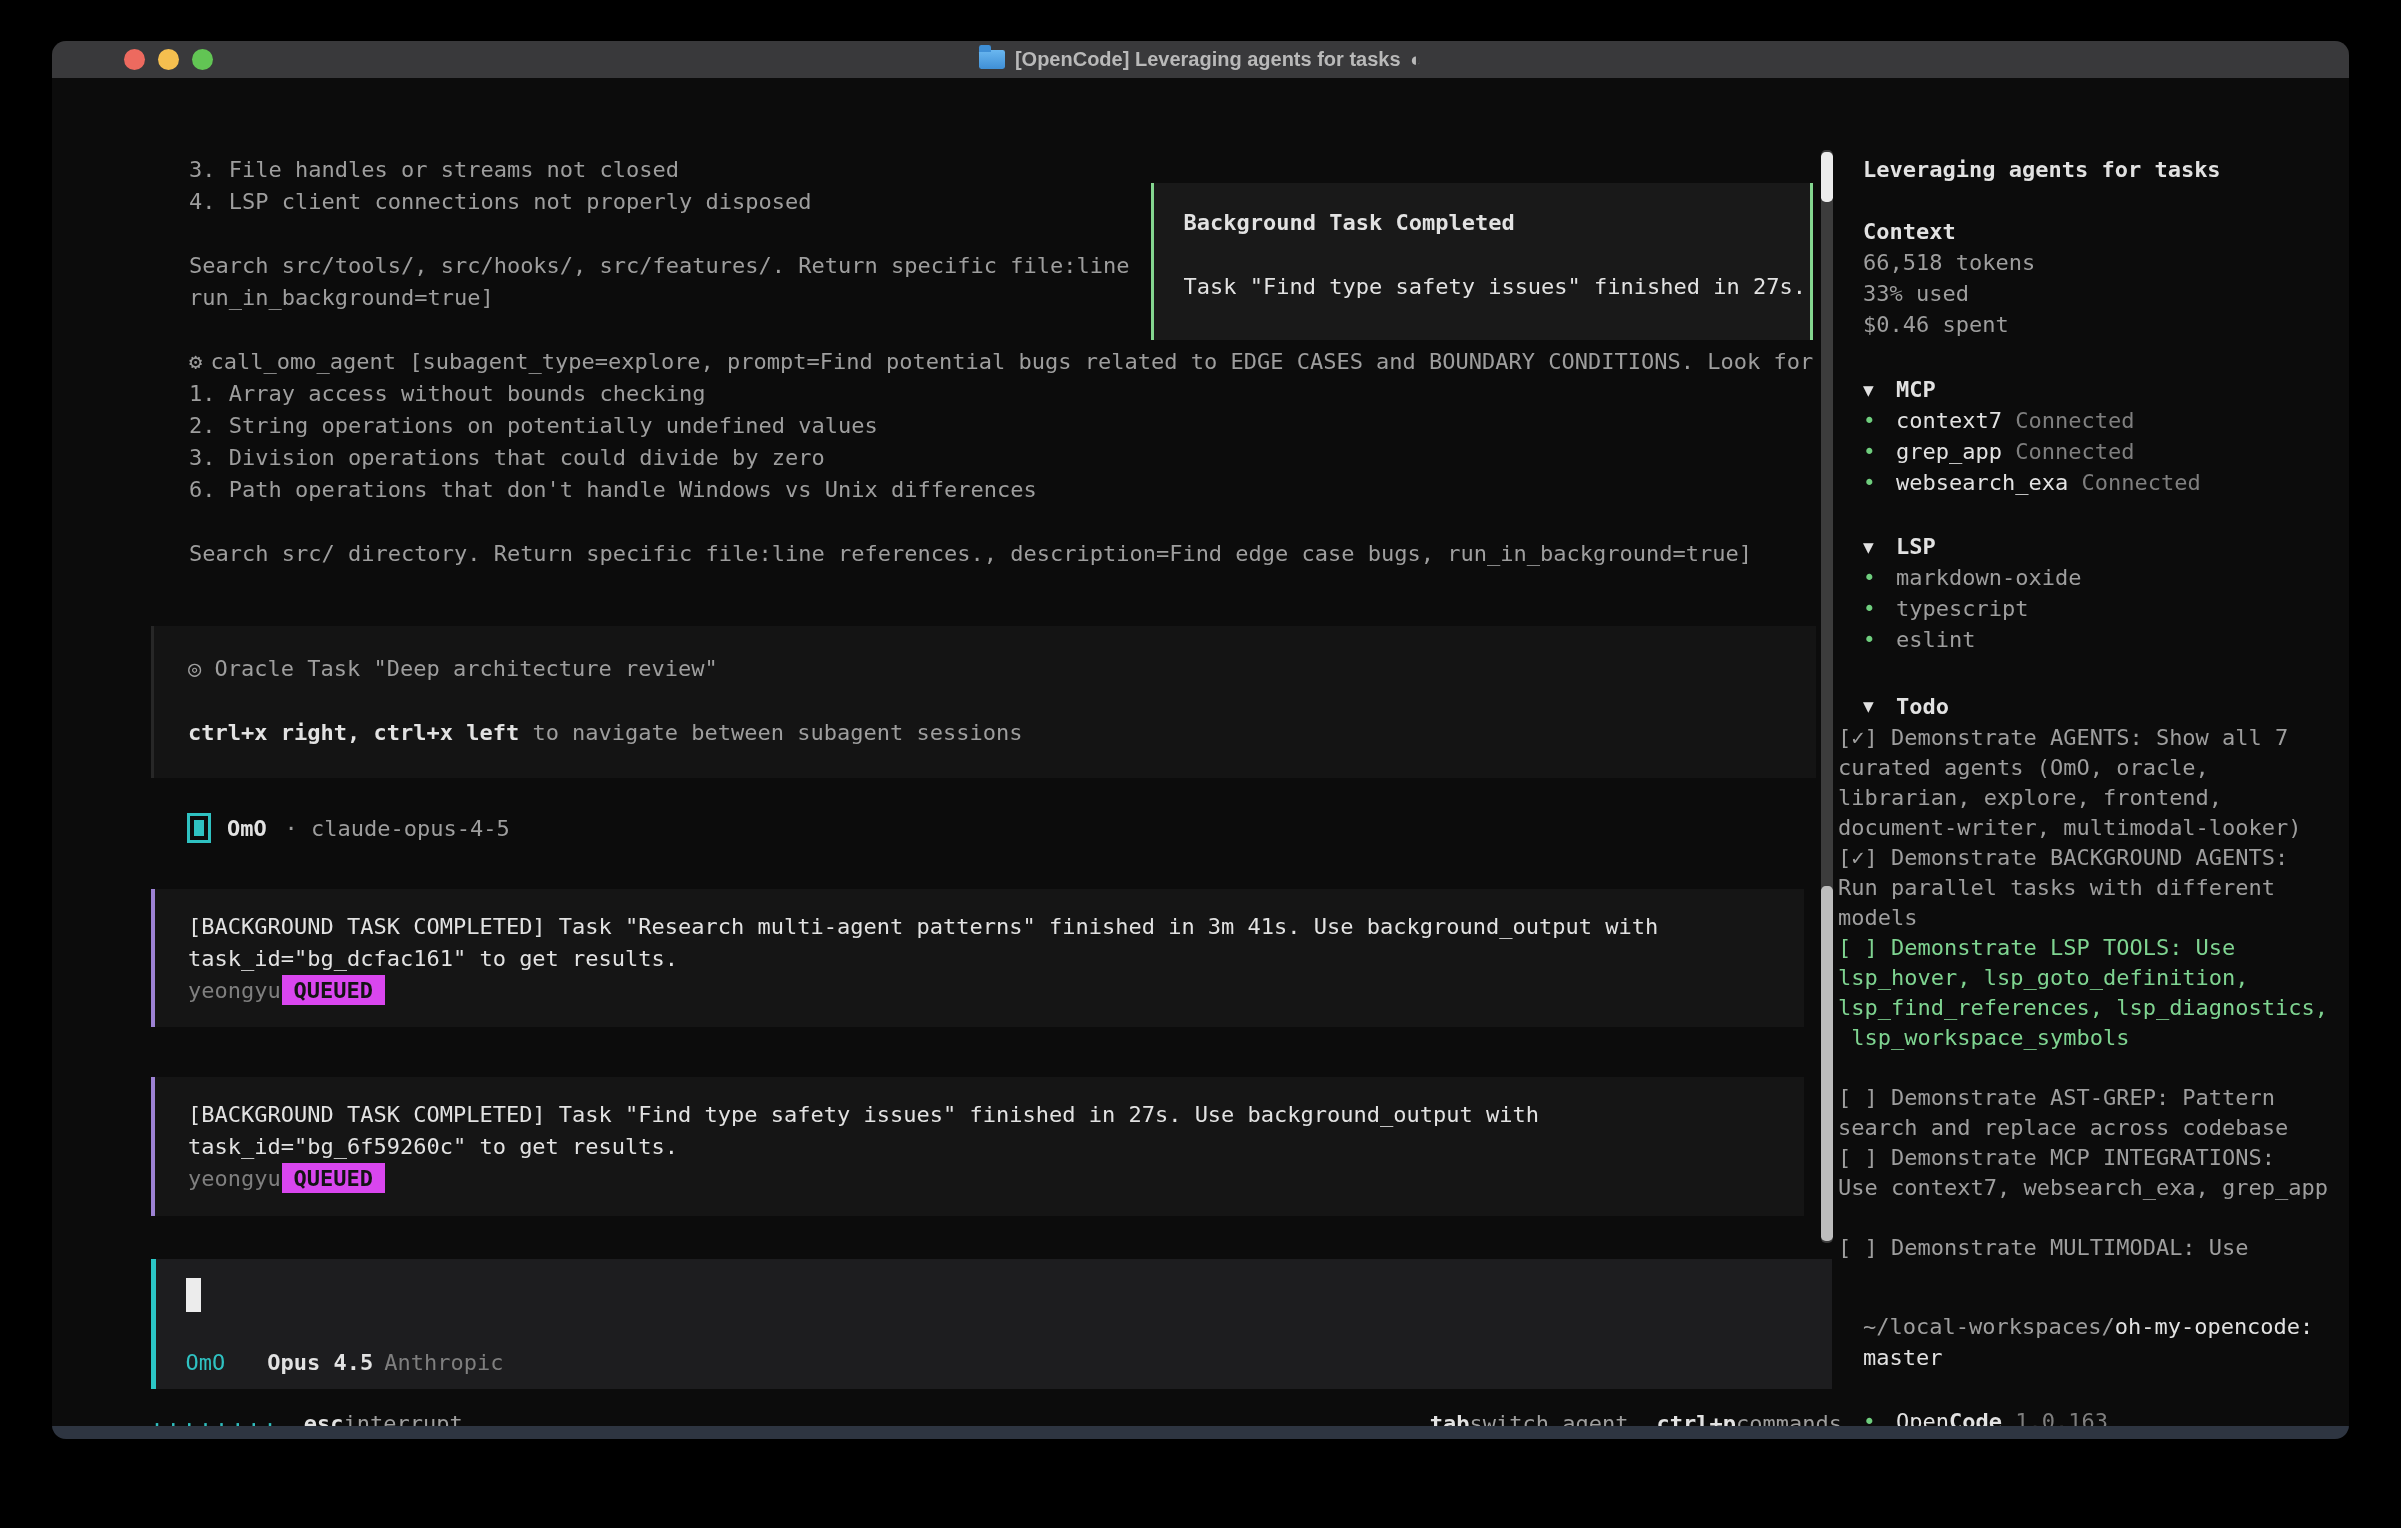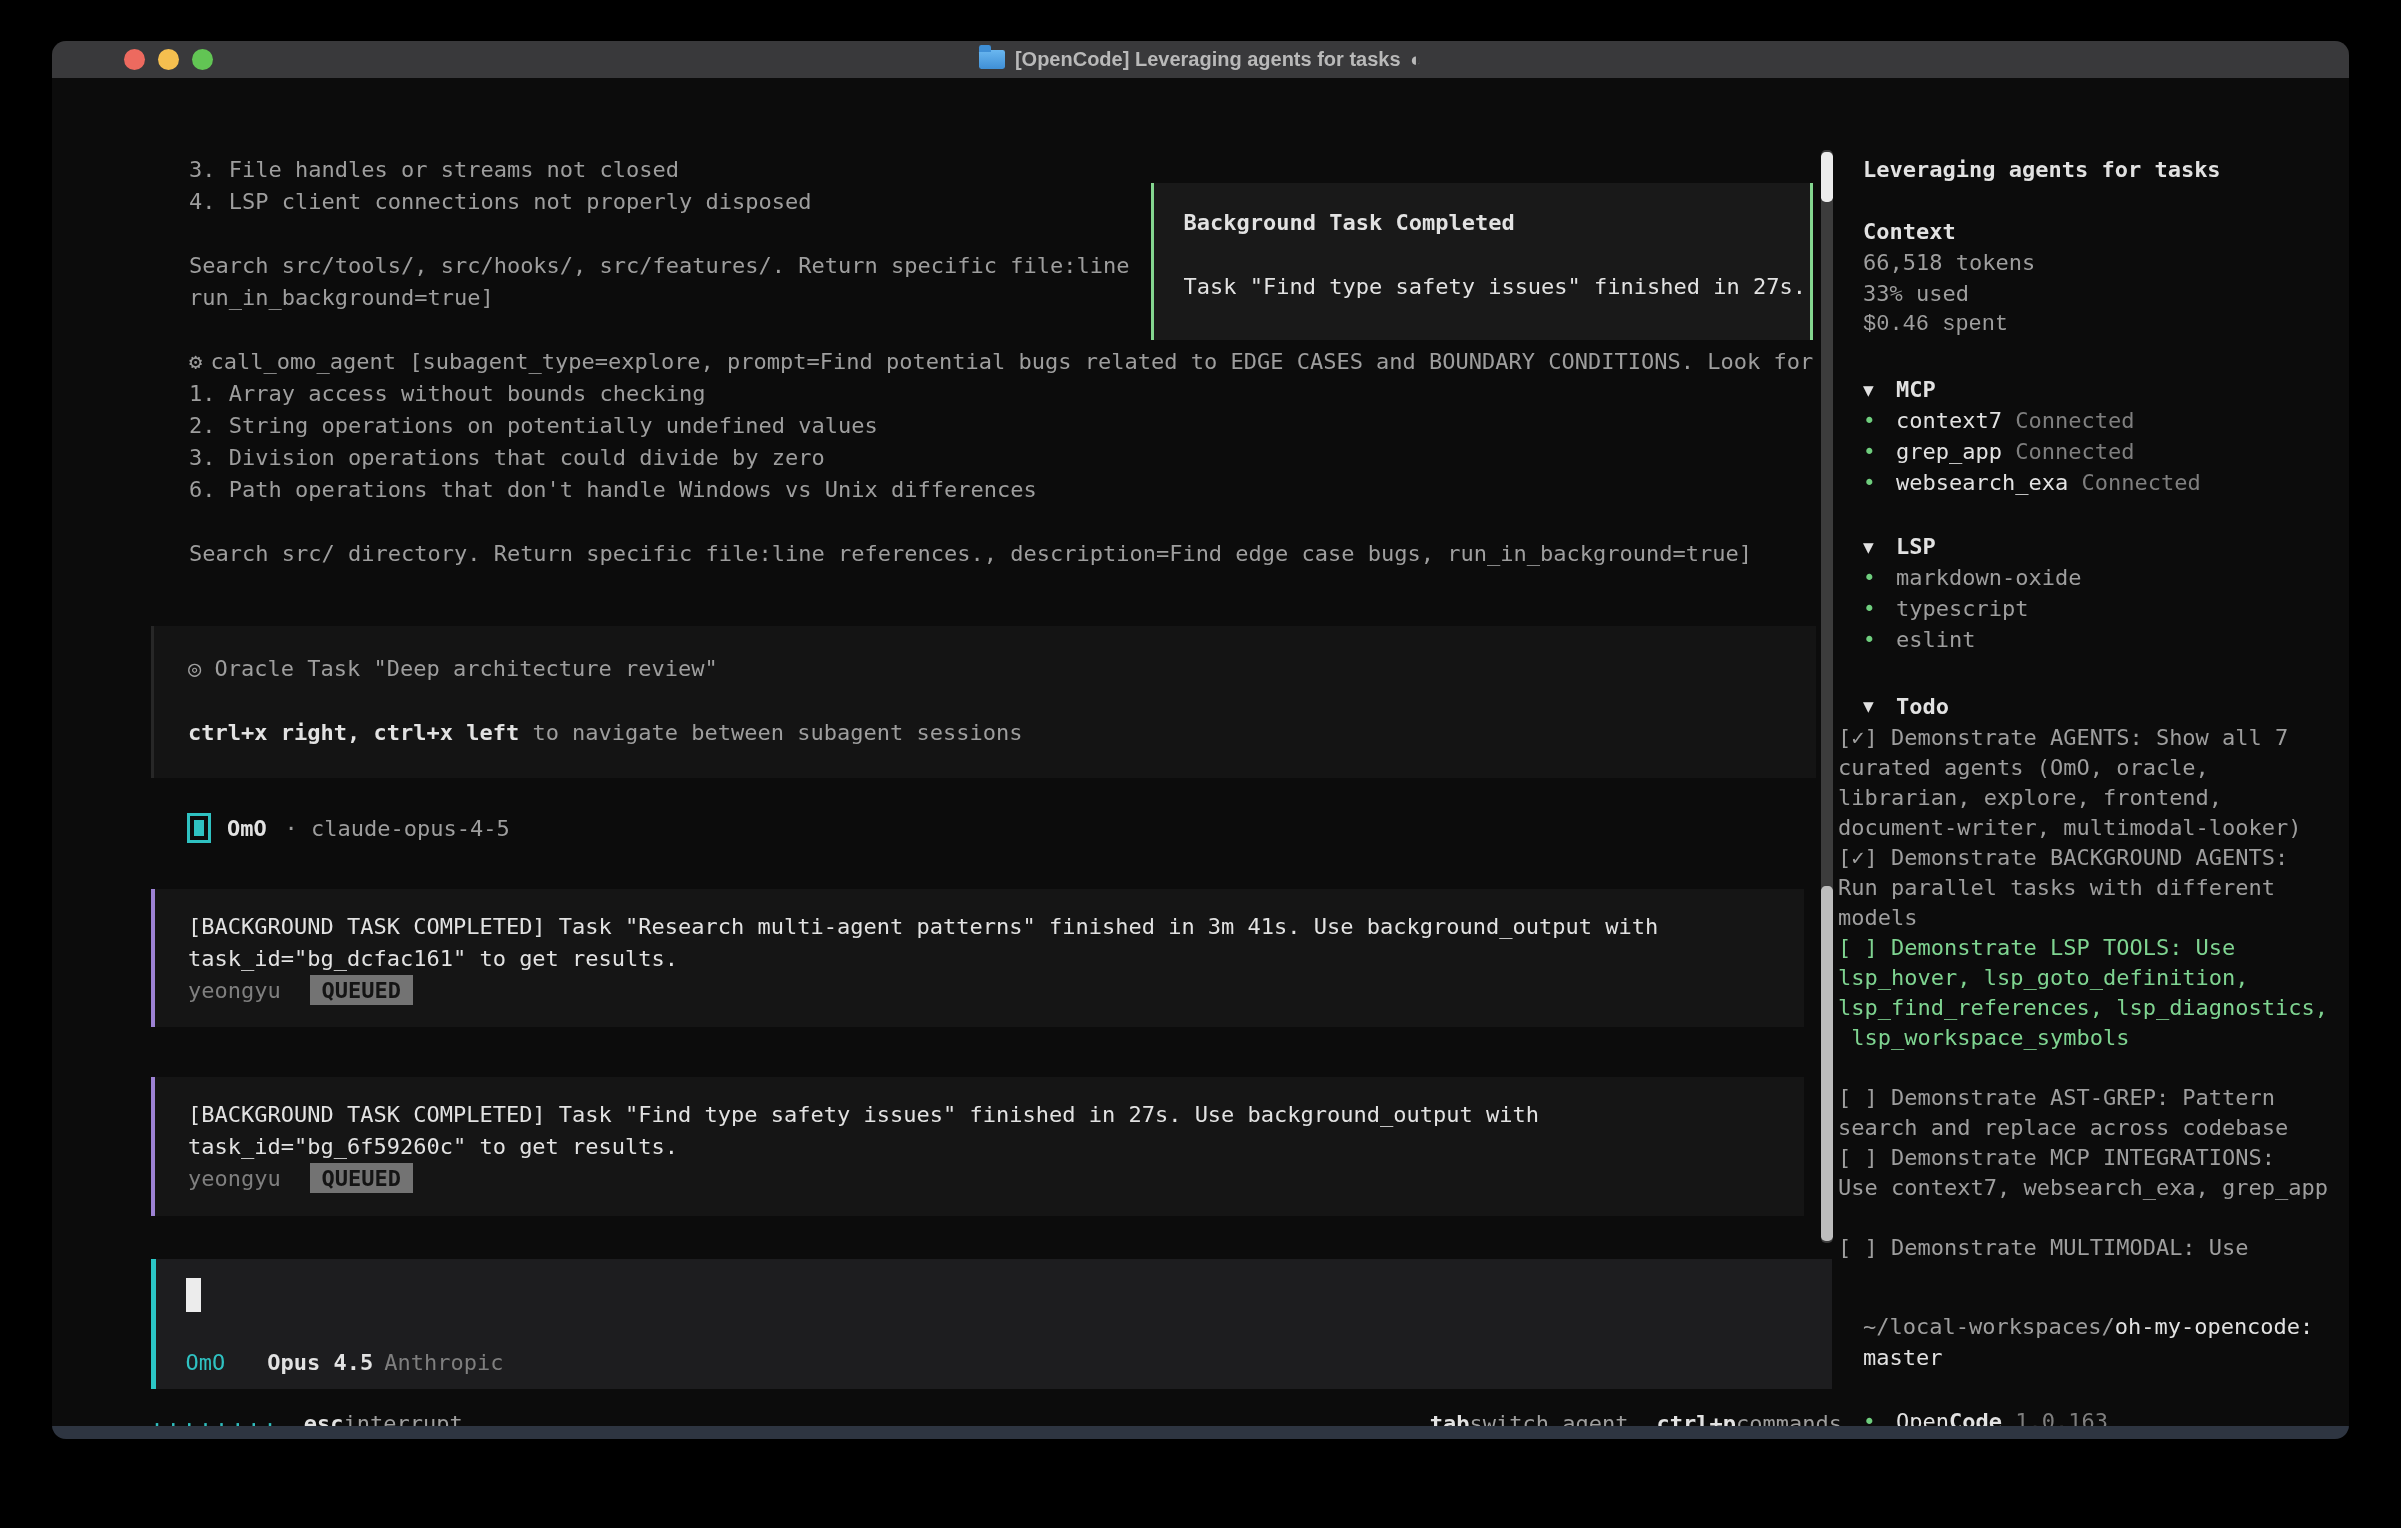--- a/index.html
+++ b/index.html
@@ -18,21 +18,21 @@
   .line{height:32px;display:flex;align-items:center;white-space:pre;font-size:22px;}
   .gray{color:#9e9e9e;} .dim{color:#7f7f7f;} .white{color:#e2e2e2;} .bold{font-weight:bold;}
   .green{color:#7fd491;} .teal{color:#2fc2c2;}
   #scrollback{position:absolute;left:137px;top:112px;width:1631px;color:#9e9e9e;}
   #notification{position:absolute;left:1099px;top:142px;width:662px;height:157px;background:#191919;border-left:3.5px solid #84d68f;border-right:3.5px solid #84d68f;padding-left:29.5px;box-sizing:border-box;z-index:5;}
   #oracle-box{position:absolute;left:99px;top:585px;width:1665px;height:152px;background:#141414;border-left:3.5px solid #272727;padding:26px 0 0 34px;box-sizing:border-box;}
   #session-line{position:absolute;left:135px;top:771px;}
   .agent-square{width:23.6px;height:29.5px;border:3px solid #2fc2c2;box-sizing:border-box;display:flex;align-items:center;justify-content:center;margin-right:16.5px;}
   .agent-square-fill{width:10.6px;height:15.4px;background:#2fc2c2;}
   .task-block{position:absolute;left:99px;width:1653px;background:#151515;border-left:4.7px solid #9d82d4;padding:21px 0 0 33px;box-sizing:border-box;}
-  .badge{display:inline-block;background:#737373;color:#141414;font-weight:bold;padding:2.4px 11.8px;margin-left:29px;}
+  .badge{display:inline-block;background:#d946ef;color:#141414;font-weight:bold;padding:2.4px 11.8px;margin-left:1px;}
   #input-box{position:absolute;left:99px;top:1218px;width:1681px;height:130px;background:#1d1d1f;border-left:5.9px solid #2bc7c7;box-sizing:border-box;}
   .cursor{position:absolute;left:29.5px;top:19px;width:15.4px;height:34px;background:#ececec;}
   #status-row{position:absolute;left:99px;top:1367px;width:1691px;height:31px;display:flex;align-items:center;font-size:22px;}
   .spinner{color:#2fbdbd;font-size:20px;letter-spacing:4.1px;margin-right:23.6px;}
   .spacer{flex:1;}
   .sb-row{position:absolute;display:flex;align-items:center;white-space:pre;font-size:22px;}
   .glyph-col{display:inline-block;width:33px;font-size:17.7px;}
   .bullet-col{display:inline-block;width:33px;color:#6fce7e;font-size:21px;}
   .todo-line{height:30px;display:flex;align-items:center;white-space:pre;font-size:22px;}
   .scroll-track{position:absolute;border-radius:4.7px;}
@@ -128,21 +128,21 @@
     <span class="scroll-thumb" style="left:0;top:736px;width:11.8px;height:355px;background:#bdbdbd;"></span>
     <span class="scroll-thumb" style="left:0;top:1.8px;width:11.8px;height:50px;background:#ececec;"></span>
   </div>
 
   <div class="sb-row mono white bold" style="left:1811px;top:112px;height:32px;">Leveraging agents for tasks</div>
 
   <div class="abs" style="left:1811px;top:175px;">
     <div class="line white bold mono" style="height:31px;">Context</div>
     <div class="line gray mono" style="height:31px;">66,518 tokens</div>
     <div class="line gray mono" style="height:31px;">33% used</div>
-    <div class="line gray mono" style="height:31px;font-family:Liberation Mono, monospace;">$0.46 spent</div>
+    <div class="line gray mono" style="height:31px;">$0.46 spent</div>
   </div>
 
   <div class="abs" style="left:1811px;top:333px;">
     <div class="line mono" style="height:31px;"><span class="glyph-col white">▼</span><span class="white bold">MCP</span></div>
     <div class="line mono" style="height:31px;"><span class="bullet-col">•</span><span class="white">context7</span><span class="dim"> Connected</span></div>
     <div class="line mono" style="height:31px;"><span class="bullet-col">•</span><span class="white">grep_app</span><span class="dim"> Connected</span></div>
     <div class="line mono" style="height:31px;"><span class="bullet-col">•</span><span class="white">websearch_exa</span><span class="dim"> Connected</span></div>
   </div>
 
   <div class="abs" style="left:1811px;top:490px;">

